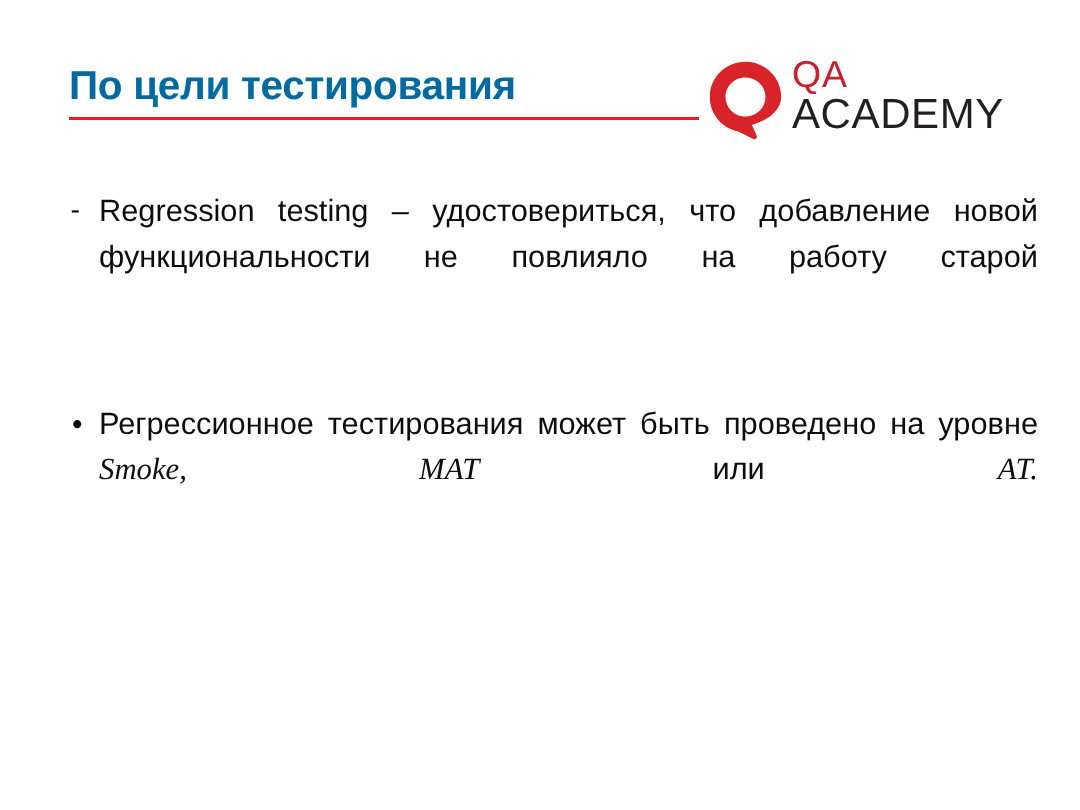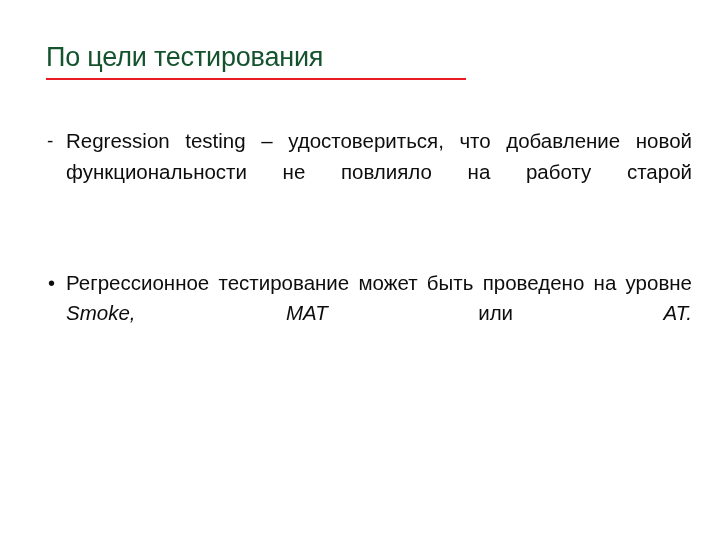--- a/index.html
+++ b/index.html
@@ -27,23 +27,23 @@
     left: 0;
     top: 38px;
     width: 720px;
     height: 64px;
   }
 
   .slide-title {
     position: absolute;
     left: 46px;
     top: 2px;
-    color: #14532d;
+    color: #0369a1;
     font-size: 27px;
-    font-weight: normal;
+    font-weight: bold;
     line-height: 34px;
     letter-spacing: -0.2px;
     white-space: nowrap;
   }
   .slide-title-underline {
     position: absolute;
     left: 46px;
     top: 40px;
     width: 420px;
     height: 2px;
@@ -132,39 +132,63 @@
   
   .bullet-text::after {
     content: "";
     display: inline-block;
     width: 100%;
   }
   .bullet-text {
     display: block;
   }
   .b-bold { font-weight: normal; }
-  .b-italic { font-style: italic; }
+  .b-italic { font-style: italic; font-family: Liberation Serif, serif; }
 </style>
 </head>
 <body>
 
 <div class="slide">
 
   <div class="header">
     <div class="slide-title">По цели тестирования</div>
     <div class="slide-title-underline"></div>
 
+    <div class="logo">
+      <div class="logo-mark">
+        <svg viewBox="0 0 52 54" width="52" height="54" aria-hidden="true">
+          <path d="M25.0 1.2
+                   C11.8 1.2 1.2 11.6 1.2 24.6
+                   C1.2 36.0 9.3 45.5 20.1 47.6
+                   L20.1 47.6
+                   L30.2 52.6
+                   C31.6 53.3 33.1 51.9 32.5 50.5
+                   L29.3 43.4
+                   C39.8 40.2 48.8 33.6 48.8 24.6
+                   C48.8 11.6 38.2 1.2 25.0 1.2 Z
+                   M25.0 11.6
+                   C32.4 11.6 38.3 17.4 38.3 24.6
+                   C38.3 31.8 32.4 37.6 25.0 37.6
+                   C17.6 37.6 11.7 31.8 11.7 24.6
+                   C11.7 17.4 17.6 11.6 25.0 11.6 Z" fill="#d8232a"></path>
+        </svg>
+      </div>
+      <div class="logo-text">
+        <div class="logo-qa">QA</div>
+        <div class="logo-academy">ACADEMY</div>
+      </div>
+    </div>
   </div>
 
   <div class="body-block">
 
     <div class="bullet-item">
       <span class="bullet-marker dash">-</span>
       <span class="bullet-text"><span class="b-bold">Regression testing</span><span> – удостовериться, что добавление новой функциональности не повлияло на работу старой</span></span>
     </div>
 
     <div class="bullet-item gap-top">
       <span class="bullet-marker dot">•</span>
-      <span class="bullet-text"><span>Регрессионное тестирование может быть проведено на уровне </span><span class="b-italic">Smoke, MAT</span><span> или </span><span class="b-italic">AT.</span></span>
+      <span class="bullet-text"><span>Регрессионное тестирования может быть проведено на уровне </span><span class="b-italic">Smoke, MAT</span><span> или </span><span class="b-italic">AT.</span></span>
     </div>
 
   </div>
 </div>
 
 </body></html>

